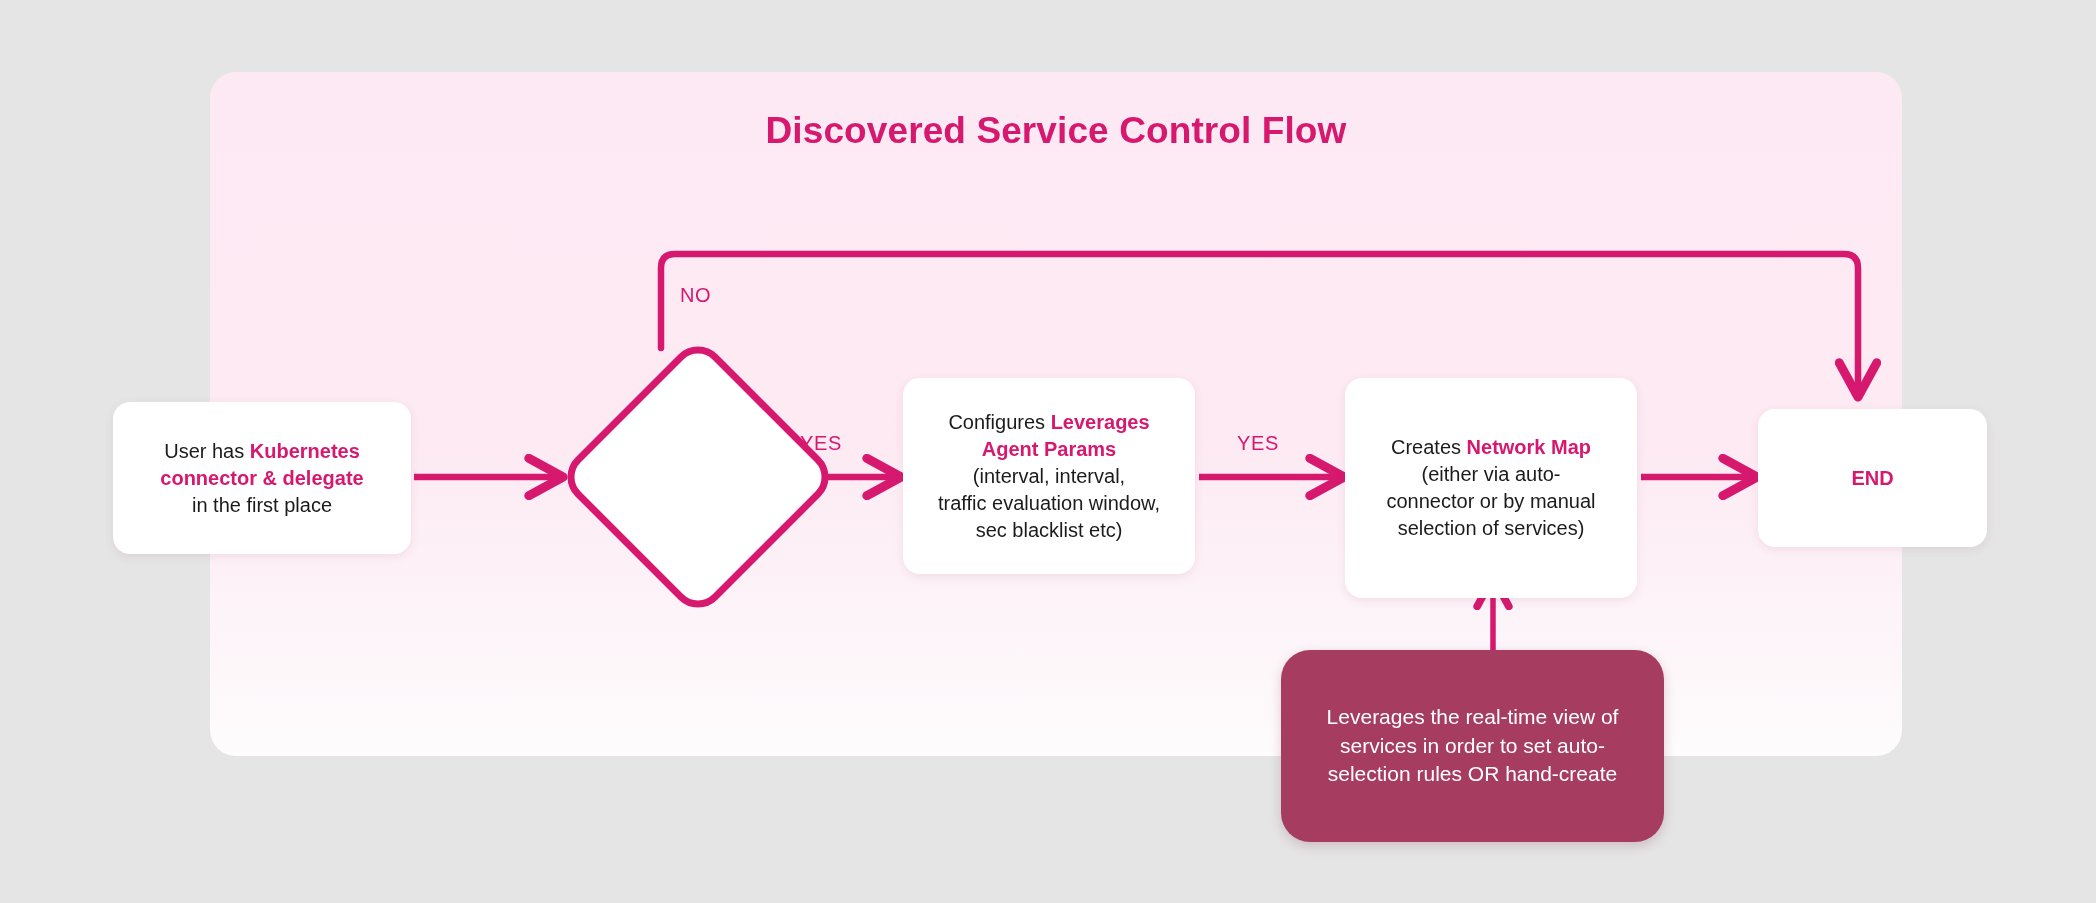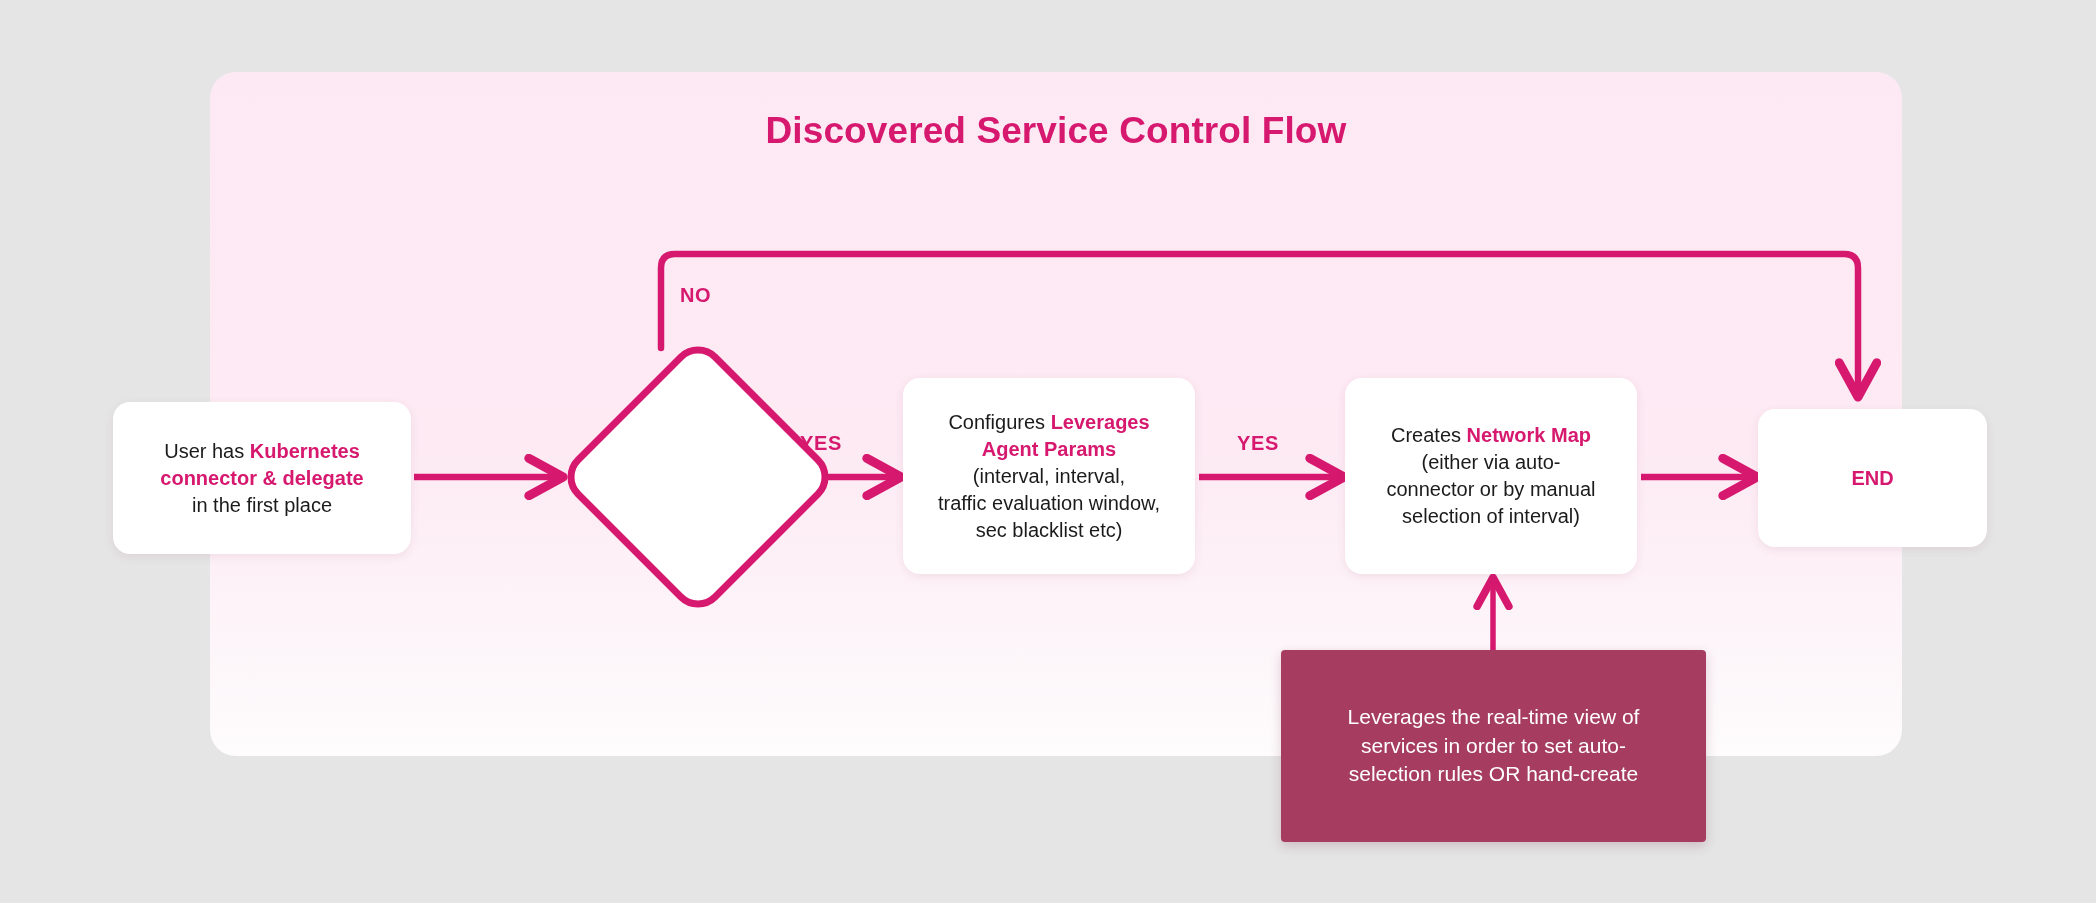--- a/index.html
+++ b/index.html
@@ -53,21 +53,21 @@
     color: #1b1b1b;
     font-size: 20px;
     line-height: 1.35;
     padding: 10px 16px;
   }
   .node .inner { width: 100%; }
   .hl { color: #d6186f; font-weight: bold; }
 
   #node-start { left: 113px;  top: 402px; width: 298px; height: 152px; }
   #node-params { left: 903px;  top: 378px; width: 292px; height: 196px; }
-  #node-netmap { left: 1345px; top: 378px; width: 292px; height: 196px; }
+  #node-netmap { left: 1345px; top: 378px; width: 292px; height: 220px; }
   #node-end {
     left: 1758px; top: 409px; width: 229px; height: 138px;
     color: #d6186f; font-size: 20px; font-weight: bold;
   }
 
   
   #node-decision {
     position: absolute;
     left: 558px;
     top: 337px;
@@ -85,25 +85,25 @@
     font-size: 20px;
     line-height: 1.35;
     color: #1b1b1b;
   }
 
   
   #node-note {
     position: absolute;
     left: 1281px;
     top: 650px;
-    width: 425px;
+    width: 383px;
     height: 192px;
     box-sizing: border-box;
     background: #a63d60;
-    border-radius: 4px;
+    border-radius: 29px;
     box-shadow: 0 4px 12px rgba(120, 45, 75, 0.22);
     display: flex;
     align-items: center;
     justify-content: center;
     text-align: center;
     color: #ffffff;
     font-size: 21px;
     line-height: 1.38;
     padding: 10px 22px;
   }
@@ -119,21 +119,21 @@
     font-size: 37px;
     font-weight: bold;
     letter-spacing: 0.1px;
   }
 
   
   .edge-label {
     position: absolute;
     color: #d6186f;
     font-size: 20px;
-    font-weight: bold;
+    font-weight: normal;
     letter-spacing: 0.6px;
   }
   #label-no   { left: 680px;  top: 284px; }
   #label-yes1 { left: 800px;  top: 432px; }
   #label-yes2 { left: 1237px; top: 432px; }
 </style>
 </head>
 <body>
 
 <div id="canvas">
@@ -214,21 +214,21 @@
       <div>traffic evaluation window,</div>
       <div>sec blacklist etc)</div>
     </div>
   </div>
 
   <div class="node" id="node-netmap">
     <div class="inner">
       <div><span>Creates </span><span class="hl">Network Map</span></div>
       <div>(either via auto-</div>
       <div>connector or by manual</div>
-      <div>selection of interval)</div>
+      <div>selection of services)</div>
     </div>
   </div>
 
   <div class="node" id="node-end">
     <div class="inner">END</div>
   </div>
 
   <div id="node-note">
     <div class="inner">
       <div>Leverages the real-time view of</div>

